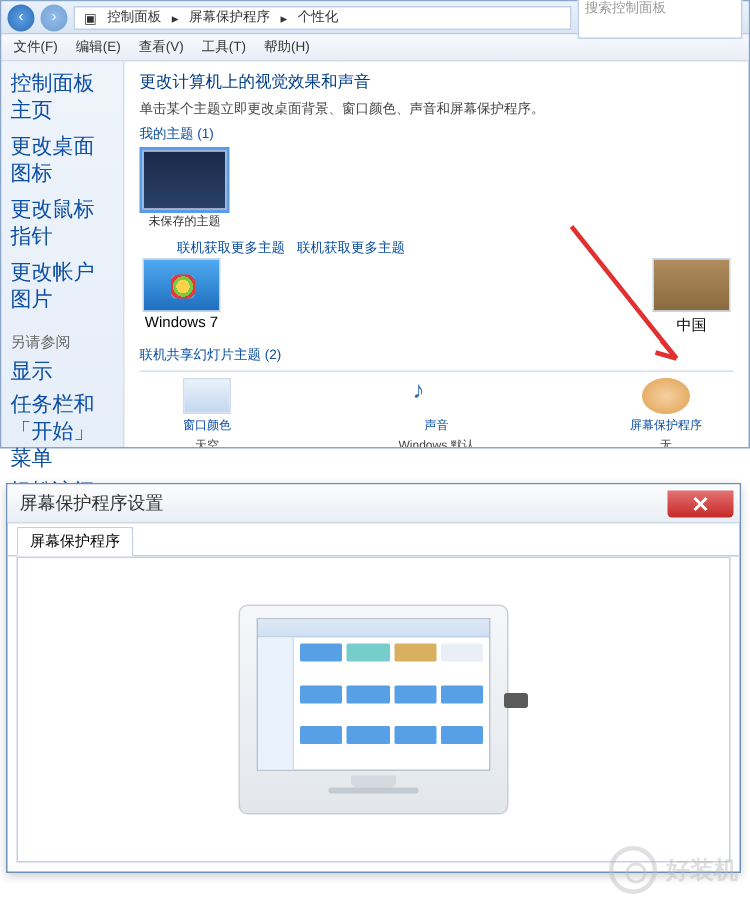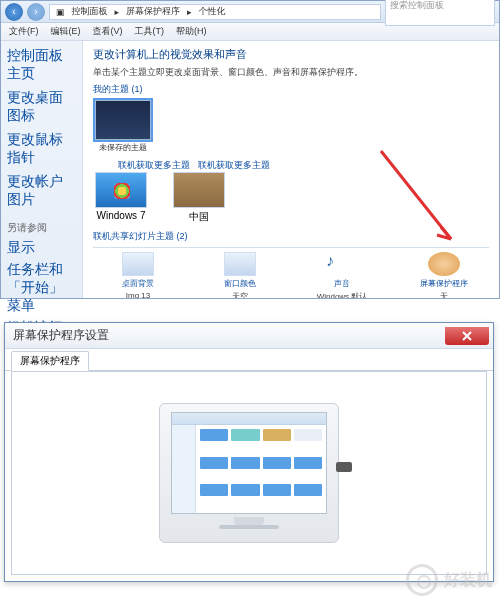--- a/index.html
+++ b/index.html
@@ -23,21 +23,21 @@
 .main .sub { font-size: 9px; color: #444; margin-bottom: 4px; }
 .sec-label { color: #0b4ea2; font-size: 9px; margin-bottom: 4px; display: block; }
 .themes-row { display: flex; gap: 10px; margin-bottom: 6px; }
 .theme { width: 60px; display: flex; flex-direction: column; align-items: center; gap: 2px; }
 .theme .thumb { width: 56px; height: 40px; border: 1px solid #9fb6d4; background: linear-gradient(#1a2a4a,#2a4066); }
 .theme .thumb.sel { outline: 2px solid #5a9be8; }
 .theme .lbl { font-size: 8px; color: #333; }
 .sec-right-links { float: right; display: flex; gap: 8px; padding-left: 25px; }
 .sec-right-links a { color: #0b4ea2; font-size: 9px; }
 .aero-row { display: flex; align-items: flex-start; gap: 10px; }
-.aero-thumbs { display: flex; gap: 22px; }
+.aero-thumbs { display: flex; gap: 8px; justify-content: space-between; }
 .aero-thumb { width: 56px; display: flex; flex-direction: column; align-items: center; gap: 2px; }
 .aero-thumb .t { width: 52px; height: 36px; border: 1px solid #c6d5ea; }
 .win7 { background: linear-gradient(#4faaf0,#1f6fbf); position: relative; }
 .win7::after { content: ""; position: absolute; left: 18px; top: 10px; width: 16px; height: 16px; background: radial-gradient(#ffd24a 0 40%, #7ac943 0 60%, #e03a3a 0 80%, #5aa0e0 0); border-radius: 3px; }
 .cn { background: linear-gradient(#b08c5e,#8a6a40); }
 .bottom-strip { border-top: 1px solid #d4dfee; padding: 4px 10px 0; display: flex; justify-content: space-between; }
 .bcell { display: flex; flex-direction: column; align-items: center; gap: 2px; width: 70px; }
 .bico { width: 32px; height: 24px; border: 1px solid #d0ddee; background: linear-gradient(#eaf2fb,#c3d7ef); }
 .bico.snd { border: none; background: none; position: relative; }
 .bico.snd::before { content: "♪"; font-size: 16px; color: #2a6aaf; }
@@ -141,25 +141,20 @@
           <div class="t cn"></div>
           <div class="lbl">中国</div>
         </div>
       </div>
 
       <a class="sec-label" style="margin-top:6px">联机共享幻灯片主题 (2)</a>
 
       <div class="bottom-strip">
         <div class="bcell">
           <div class="bico"></div>
-          <div class="nm">桌面背景</div>
-          <div class="vl">Img 13</div>
-        </div>
-        <div class="bcell">
-          <div class="bico"></div>
           <div class="nm">窗口颜色</div>
           <div class="vl">天空</div>
         </div>
         <div class="bcell">
           <div class="bico snd"></div>
           <div class="nm">声音</div>
           <div class="vl">Windows 默认</div>
         </div>
         <div class="bcell">
           <div class="bico ss"></div>

